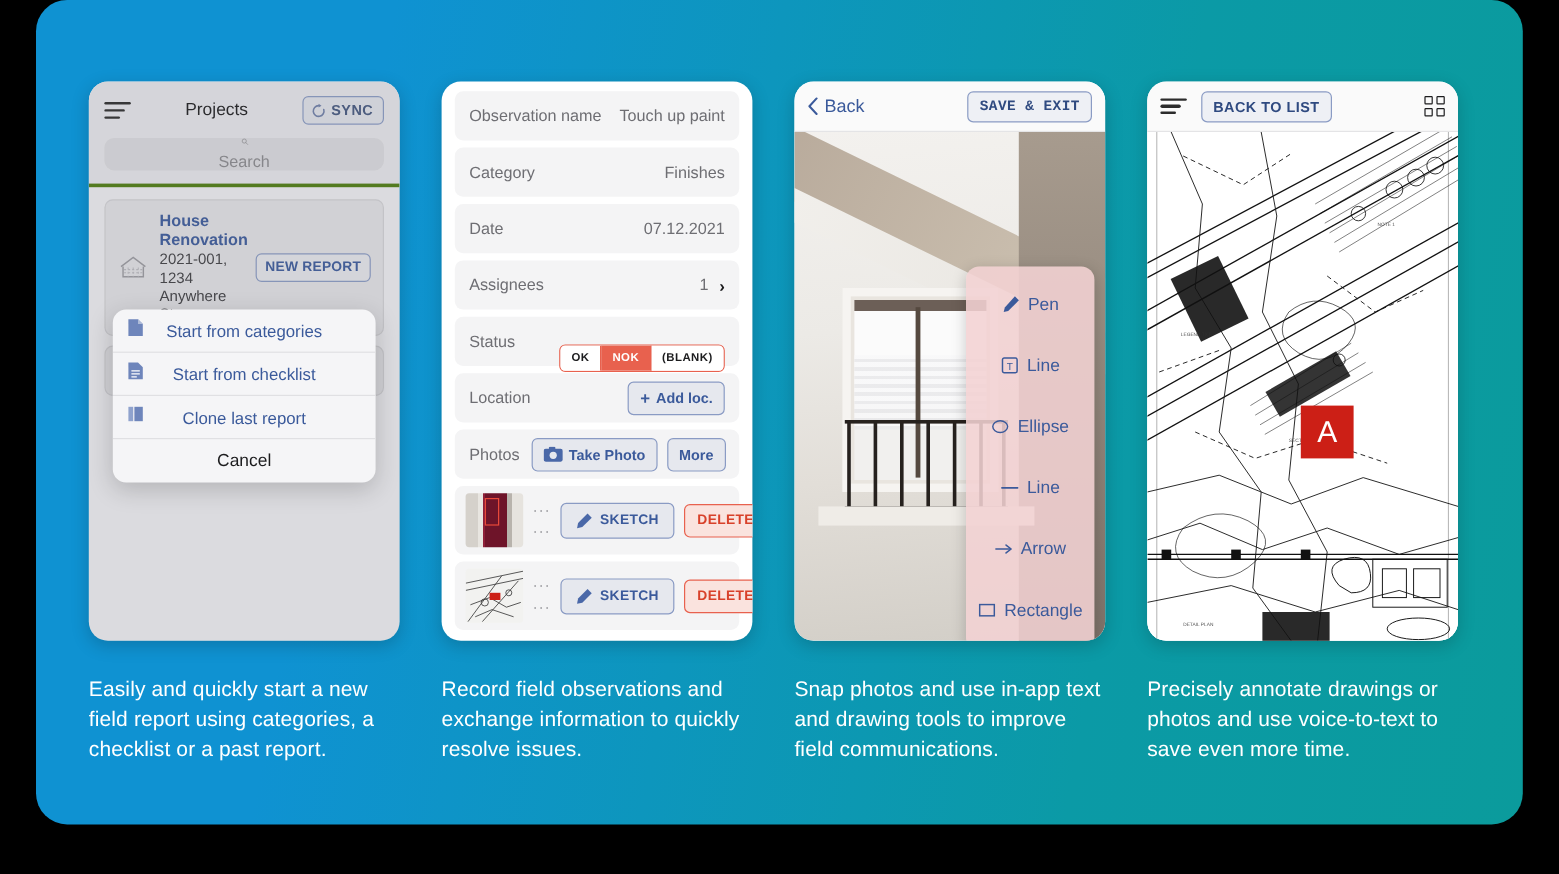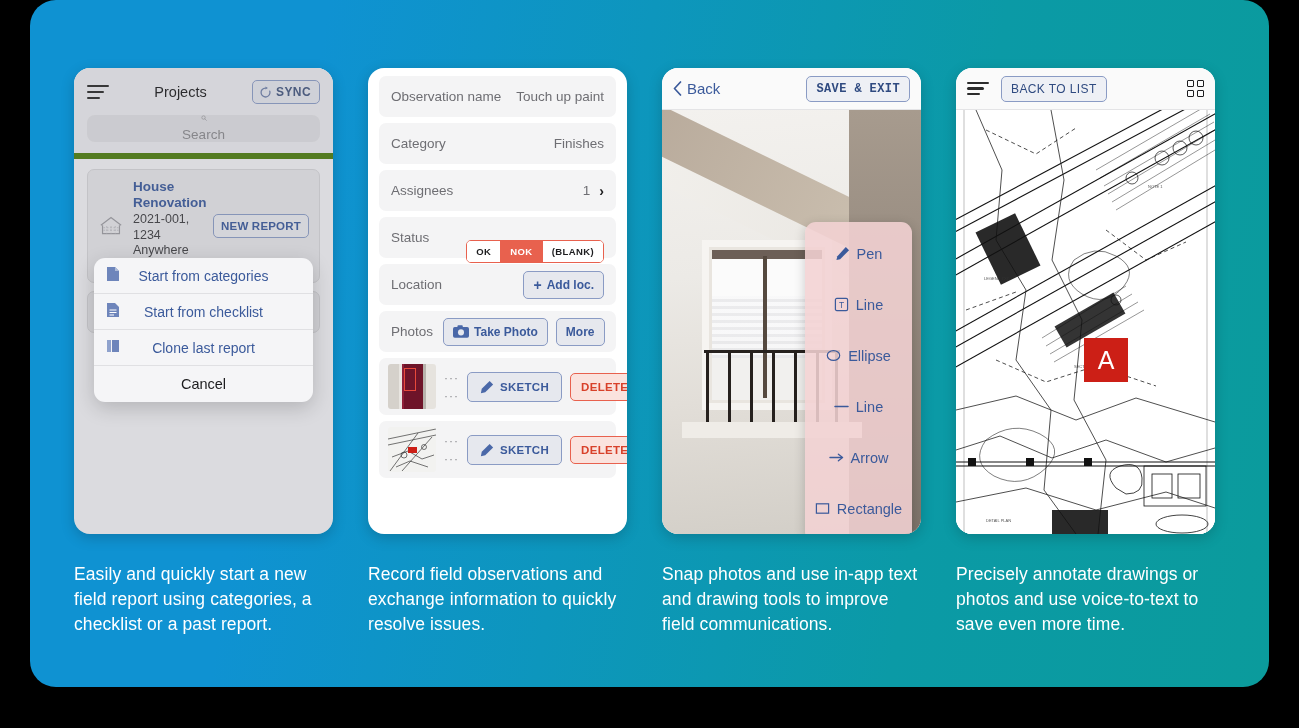--- a/index.html
+++ b/index.html
@@ -50,21 +50,21 @@
     font-size: 17.5px;
     line-height: 1.42;
     letter-spacing: .1px;
   }
 
   
   .p1 { background: #efeff2; }
   .p1-top {
     background: #e8e8ec;
     padding: 11px 13px 11px 13px;
-    border-bottom: 6px solid #4d7c0f;
+    border-bottom: 3px solid #4d7c0f;
   }
   .p1-bar { display: flex; align-items: center; height: 26px; }
   .ham { width: 22px; display: flex; flex-direction: column; gap: 3.5px; cursor: pointer; }
   .ham i { display: block; height: 2.2px; background: #2c2c2c; border-radius: 2px; }
   .ham i:nth-child(1) { width: 22px; }
   .ham i:nth-child(2) { width: 17px; }
   .ham i:nth-child(3) { width: 13px; }
   .p1-title {
     flex: 1; text-align: center; font-size: 14.5px; color: #1c1c1e;
   }
@@ -213,21 +213,21 @@
   
   .p4 { background: #fff; }
   .p4-bar {
     height: 42px; background: #fafafa;
     display: flex; align-items: center; padding: 0 11px; gap: 12px;
     border-bottom: 1px solid #e4e4e6;
   }
   .back-list {
     border: 1px solid #8a9bc4; border-radius: 5px;
     background: #eef0f5; color: #2f4a80;
-    font-size: 12px; font-weight: normal; letter-spacing: .4px;
+    font-size: 12px; font-weight: bold; letter-spacing: .4px;
     padding: 5px 9px;
   }
   .grid-ico { margin-left: auto; display: grid; grid-template-columns: 7px 7px; gap: 3px; }
   .grid-ico span { width: 7px; height: 7px; border: 1.6px solid #1c1c1e; border-radius: 1px; }
   .dwg-stage { position: absolute; left:0; right:0; top:42px; bottom:0; overflow:hidden; background:#fff; }
   .marker-a {
     position: absolute; left: 128px; top: 228px;
     width: 44px; height: 44px;
     background: #cc1f16;
     color: #fff; font-size: 25px;
@@ -341,20 +341,24 @@
       <div class="col">
         <div class="phone p2">
 
           <div class="row">
             <span class="row-lbl">Observation name</span>
             <span class="row-val">Touch up paint</span>
           </div>
           <div class="row">
             <span class="row-lbl">Category</span>
             <span class="row-val">Finishes</span>
+          </div>
+          <div class="row">
+            <span class="row-lbl">Date</span>
+            <span class="row-val">07.12.2021</span>
           </div>
           <div class="row">
             <span class="row-lbl">Assignees</span>
             <span class="row-val">1</span>
             <span class="chev">›</span>
           </div>
 
           <div class="row">
             <span class="row-lbl">Status</span>
             <div class="seg">

